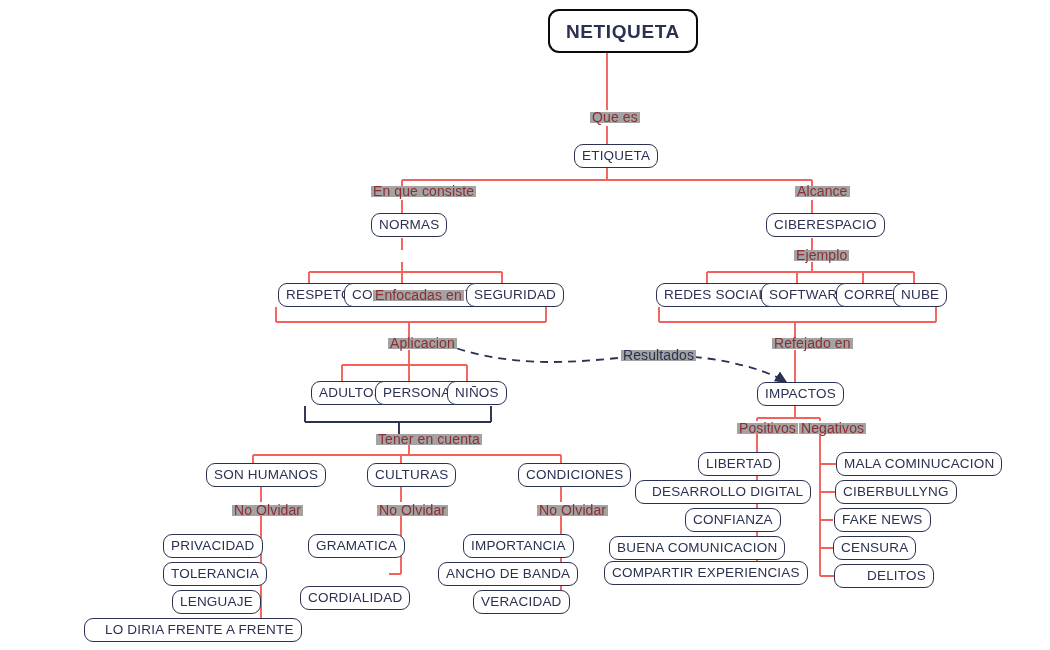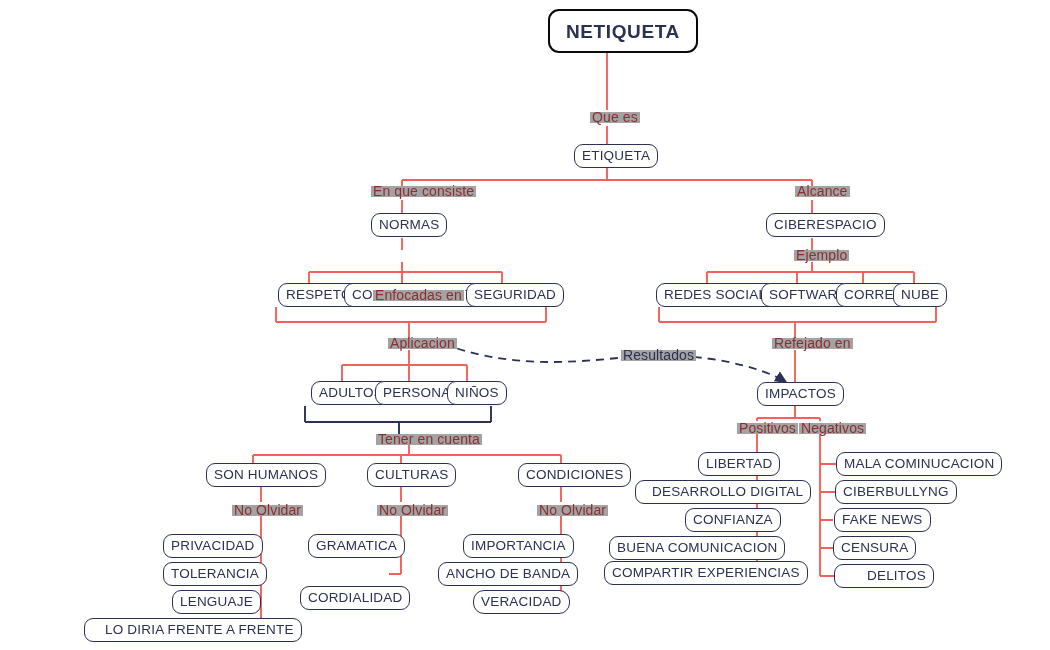--- a/index.html
+++ b/index.html
@@ -147,21 +147,21 @@
 <div class="node" style="left:163px;top:534px;">PRIVACIDAD</div>
 <div class="node" style="left:163px;top:562px;">TOLERANCIA</div>
 <div class="node" style="left:172px;top:590px;">LENGUAJE</div>
 <div class="node" style="left:84px;top:618px;padding-left:20px;">LO DIRIA FRENTE A FRENTE</div>
 
 <div class="node" style="left:308px;top:534px;">GRAMATICA</div>
 <div class="node" style="left:300px;top:562px;margin-top:24px;">CORDIALIDAD</div>
 
 <div class="node" style="left:463px;top:534px;">IMPORTANCIA</div>
 <div class="node" style="left:438px;top:562px;">ANCHO DE BANDA</div>
-<div class="node" style="left:473px;top:590px;border-radius:11px;">VERACIDAD</div>
+<div class="node" style="left:473px;top:590px;">VERACIDAD</div>
 
 <div class="node" style="left:698px;top:452px;">LIBERTAD</div>
 <div class="node" style="left:635px;top:480px;padding-left:16px;">DESARROLLO DIGITAL</div>
 <div class="node" style="left:685px;top:508px;">CONFIANZA</div>
 <div class="node" style="left:609px;top:536px;">BUENA COMUNICACION</div>
 <div class="node" style="left:604px;top:545px;margin-top:16px;">COMPARTIR EXPERIENCIAS</div>
 
 <div class="node" style="left:836px;top:452px;">MALA COMINUCACION</div>
 <div class="node" style="left:835px;top:480px;">CIBERBULLYNG</div>
 <div class="node" style="left:834px;top:508px;">FAKE NEWS</div>

